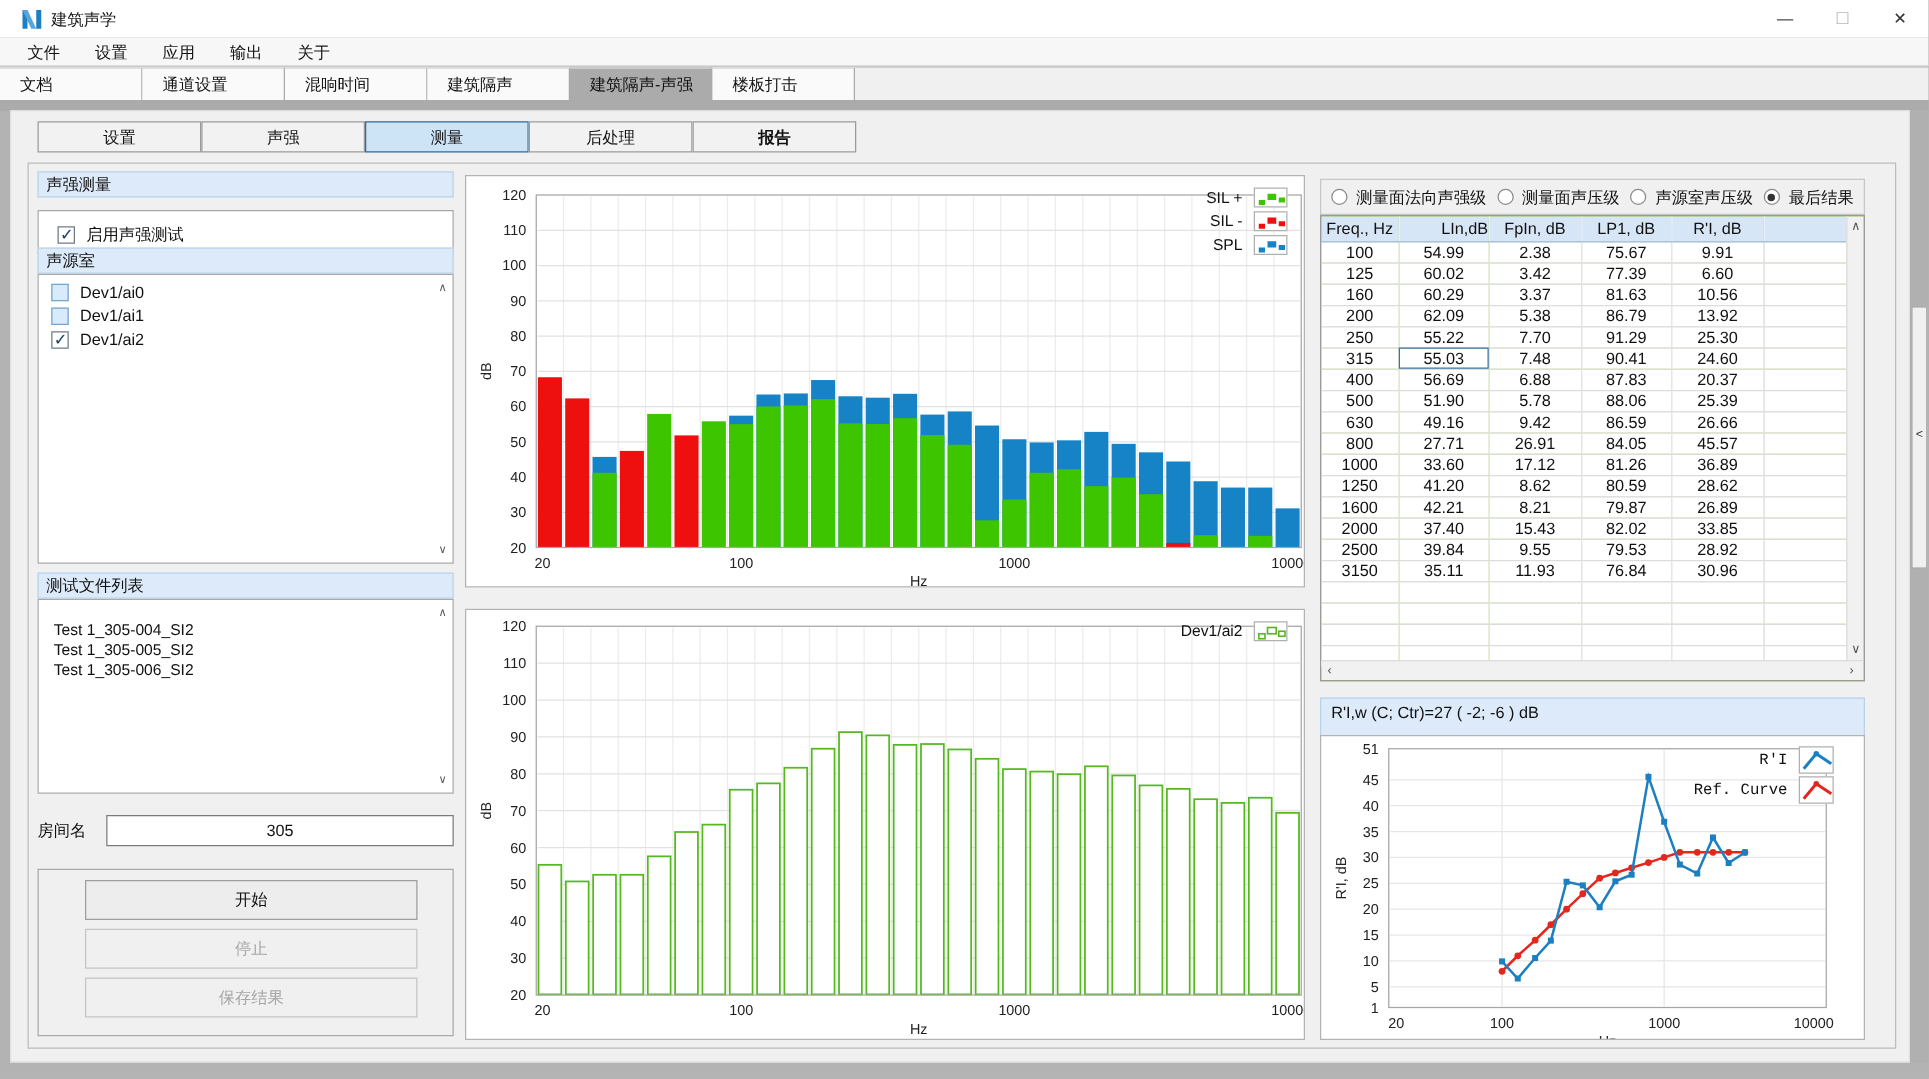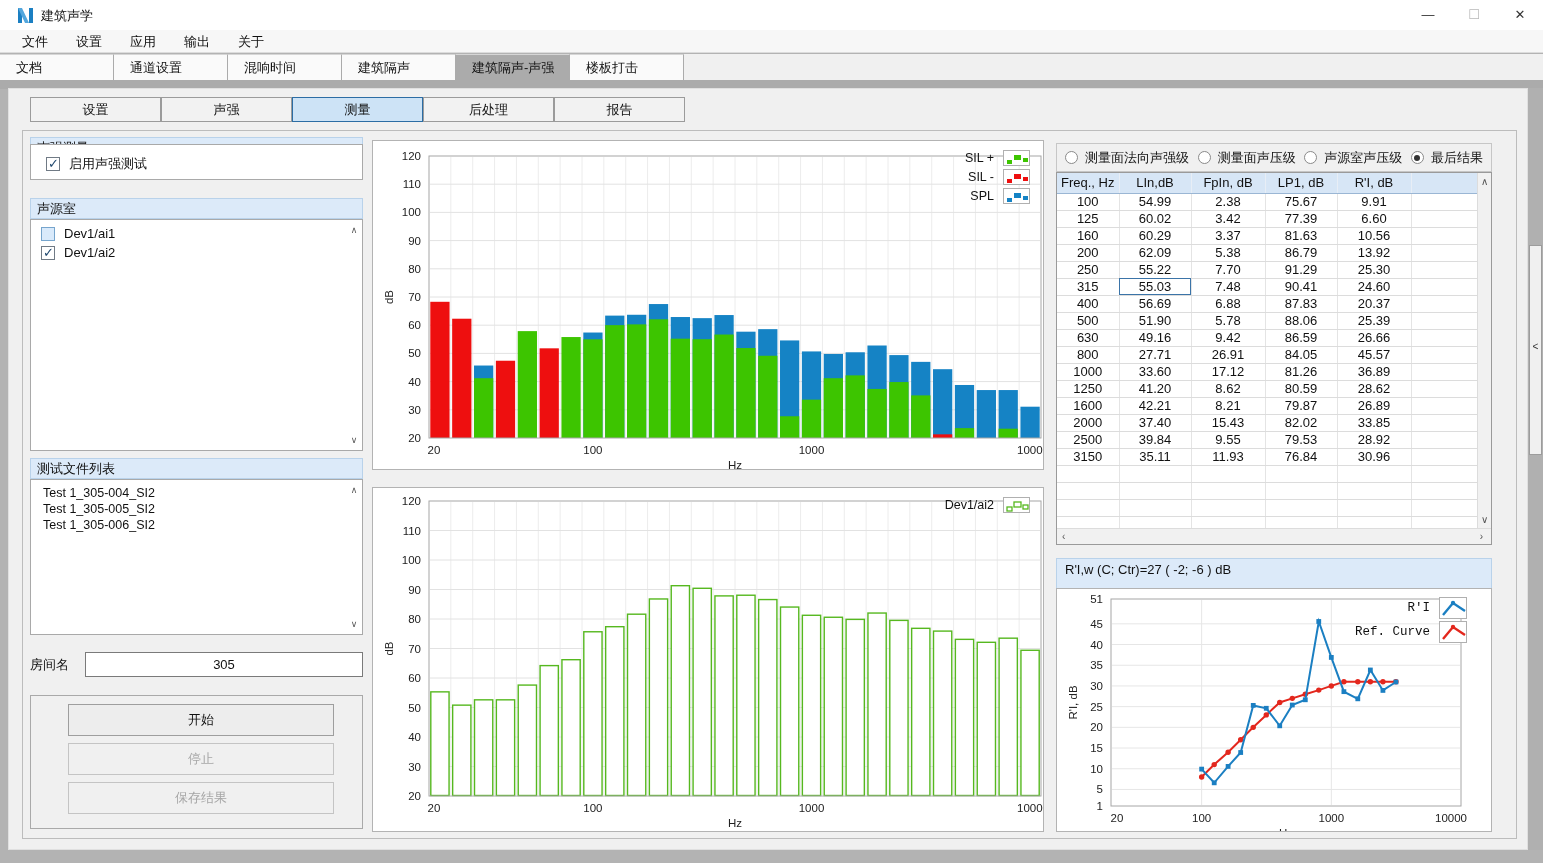--- a/index.html
+++ b/index.html
@@ -119,51 +119,55 @@
       <div class="tab">楼板打击</div>
     </div>
   <div id="tab-underband"></div>
 
   <div id="mainpanel"></div>
   <div id="subtabbar">
       <div class="subtab" style="left: 30px; width: 131px;">设置</div>
       <div class="subtab" style="left: 161px; width: 131px;">声强</div>
       <div class="subtab active" style="left: 292px; width: 131px;">测量</div>
       <div class="subtab" style="left: 423px; width: 131px;">后处理</div>
-      <div class="subtab" style="left: 554px; width: 131px;">报告</div>
+      <div class="subtab" style="left: 554px; width: 131px; font-weight: bold;">报告</div>
     </div>
   <div id="contentframe"></div>
 
   <div class="blue-header" style="top:137px;">声强测量</div>
-  <div class="white-box" style="top:144px; height:36px;">
+  <div class="white-box" style="top:168px; height:36px;">
     <div class="list-item" style="padding-top:10px; padding-left:15px;">
       <span class="cb checked"></span>
       <span>启用声强测试</span>
     </div>
   </div>
 
   <div class="blue-header" style="top:198px;">声源室</div>
   <div class="white-box" style="top:219px; height:232px;">
     <div id="source-room-items" style="padding-top:4px;">
         <div class="list-item">
           <span class="cb tint"></span>
+          <span>Dev1/ai0</span>
+        </div>
+        <div class="list-item">
+          <span class="cb tint"></span>
           <span>Dev1/ai1</span>
         </div>
         <div class="list-item">
           <span class="cb checked"></span>
           <span>Dev1/ai2</span>
         </div>
       </div>
     <span class="scroll-arrow" style="top:5px;">∧</span>
     <span class="scroll-arrow" style="bottom:5px;">∨</span>
   </div>
 
   <div class="blue-header" style="top:458px;">测试文件列表</div>
   <div class="white-box" style="top:479px; height:156px;">
-    <div id="test-file-items" style="padding-top:6px;">
+    <div id="test-file-items" style="padding-top:17px;">
         <div class="file-item">Test 1_305-004_SI2</div>
         <div class="file-item">Test 1_305-005_SI2</div>
         <div class="file-item">Test 1_305-006_SI2</div>
       </div>
     <span class="scroll-arrow" style="top:5px;">∧</span>
     <span class="scroll-arrow" style="bottom:5px;">∨</span>
   </div>
 
   <div id="room-label">房间名</div>
   <div id="room-input">305</div>
@@ -422,21 +426,21 @@
         <span class="radio sel"></span>
         <span class="radio-label">最后结果</span>
       </div>
     </div>
 
   <div id="tablewrap">
     <table id="datatable">
       <thead>
           <tr id="table-head-row">
             <th style="width: 62px;">Freq., Hz</th>
-            <th style="width: 72px;">LIn,dB</th>
+            <th style="width: 72px; text-align: right;">LIn,dB</th>
             <th style="width: 74px;">FpIn, dB</th>
             <th style="width: 72px;">LP1, dB</th>
             <th style="width: 74px;">R'I, dB</th>
             <th style="width: 66px;"></th>
           </tr>
         </thead>
       <tbody id="table-body">
           <tr>
             <td>100</td>
             <td>54.99</td>

